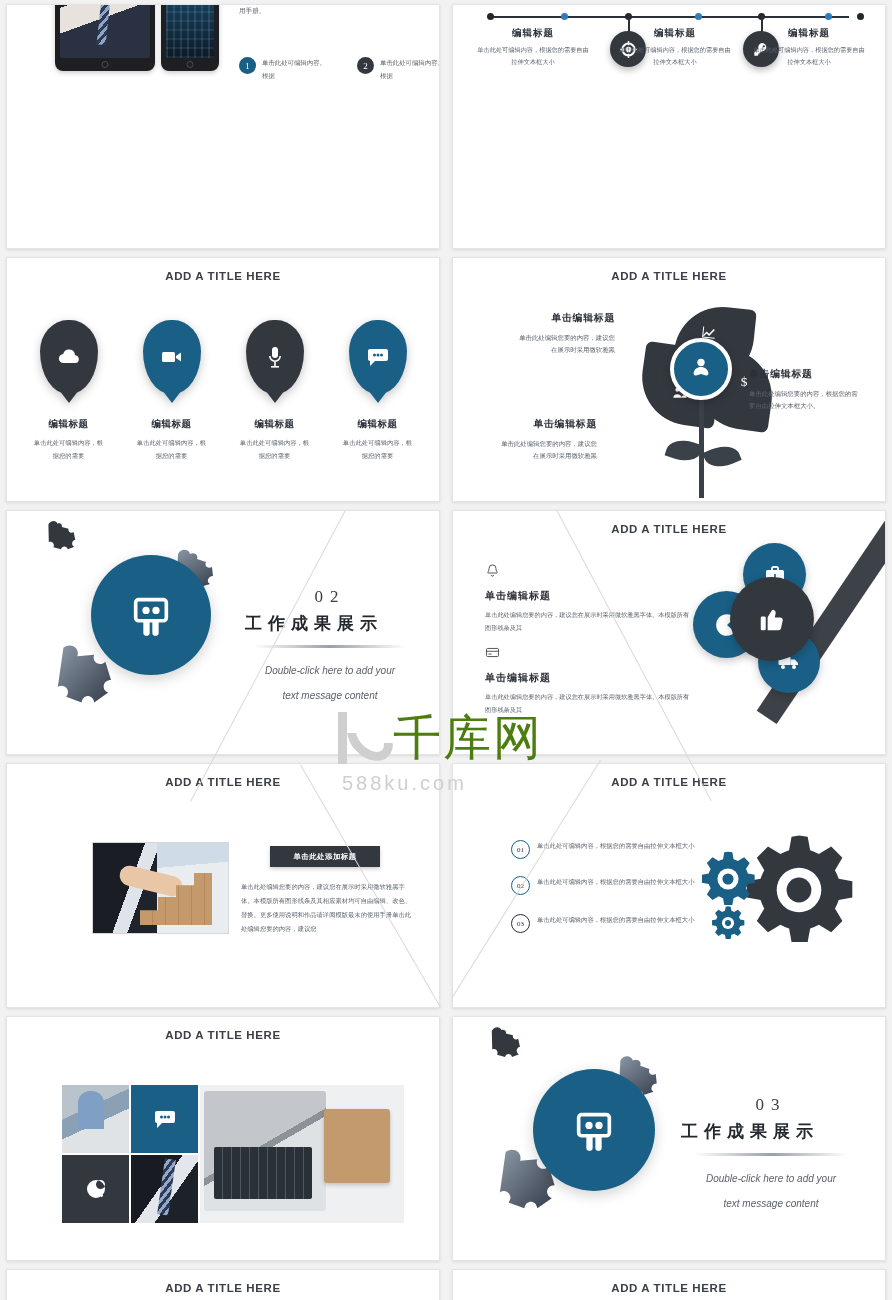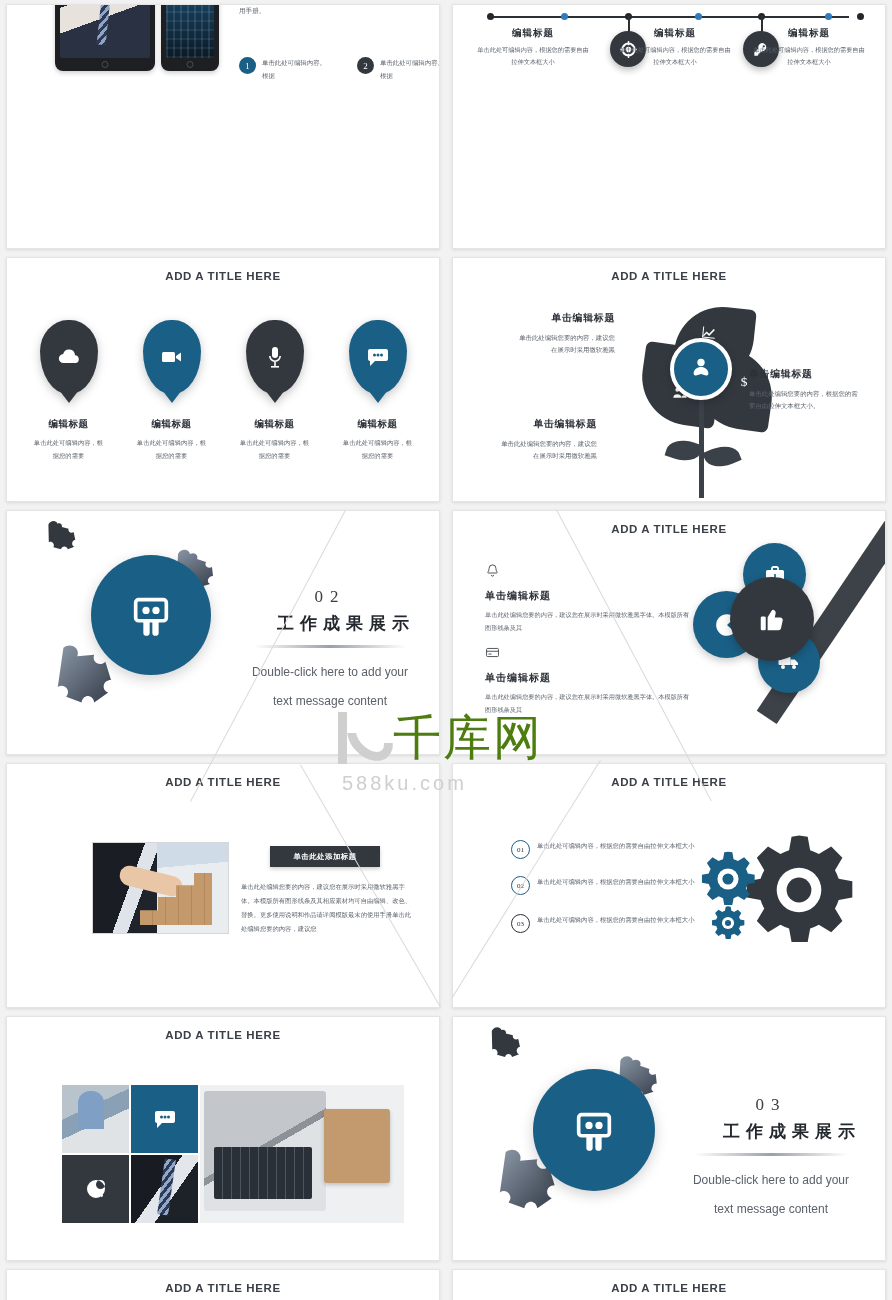--- a/index.html
+++ b/index.html
@@ -120,25 +120,25 @@
   .fl-hd { font-size: 9.8px; font-weight: 700; color: #2c3138; letter-spacing: .8px; margin-bottom: 4px; }
 
   
   .cover-circ { position: absolute; border-radius: 50%; background: #1a5f85;
      display: flex; align-items: center; justify-content: center;
      box-shadow: 0 4px 14px rgba(0,0,0,.18); z-index: 3; }
   .cover-circ svg { fill: #fff; }
   .puz { position: absolute; }
   .cov-num { font-size: 17px; letter-spacing: 7px; color: #3a4048; text-align: center;
      font-family: "Liberation Serif", serif; }
-  .cov-title { font-size: 17px; letter-spacing: 6px; color: #23282e; text-align: right;
+  .cov-title { font-size: 17px; letter-spacing: 6px; color: #23282e; text-align: left;
      font-weight: 700; margin-top: 5px; }
   .cov-rule { height: 3px; margin: 10px auto 0; width: 152px;
      background: linear-gradient(90deg, rgba(180,180,180,0) 0%, #9aa0a8 50%, rgba(180,180,180,0) 100%); }
-  .cov-sub { margin-top: 12px; font-size: 12px; line-height: 2.1; color: #5b616a; text-align: center; }
+  .cov-sub { margin-top: 12px; font-size: 10px; line-height: 2.1; color: #5b616a; text-align: center; font-style: italic; }
 
   
   .s6-blk { position: absolute; left: 32px; width: 205px; }
   .s6-ico svg { width: 15px; height: 15px; fill: none; stroke: #3a4048; stroke-width: 1.4; }
   .s6-h { margin-top: 7px; font-size: 10px; font-weight: 700; color: #2c3138; letter-spacing: 1px; }
   .s6-p { margin-top: 5px; font-size: 6.2px; line-height: 2.1; color: #5d646d; }
   .s6-bar { position: absolute; width: 24px; height: 230px; background: #3d4248;
      transform: rotate(34deg); right: 42px; top: -4px; }
   .s6-c { position: absolute; border-radius: 50%; display: flex; align-items: center;
      justify-content: center; box-shadow: 0 3px 8px rgba(0,0,0,.22); }

